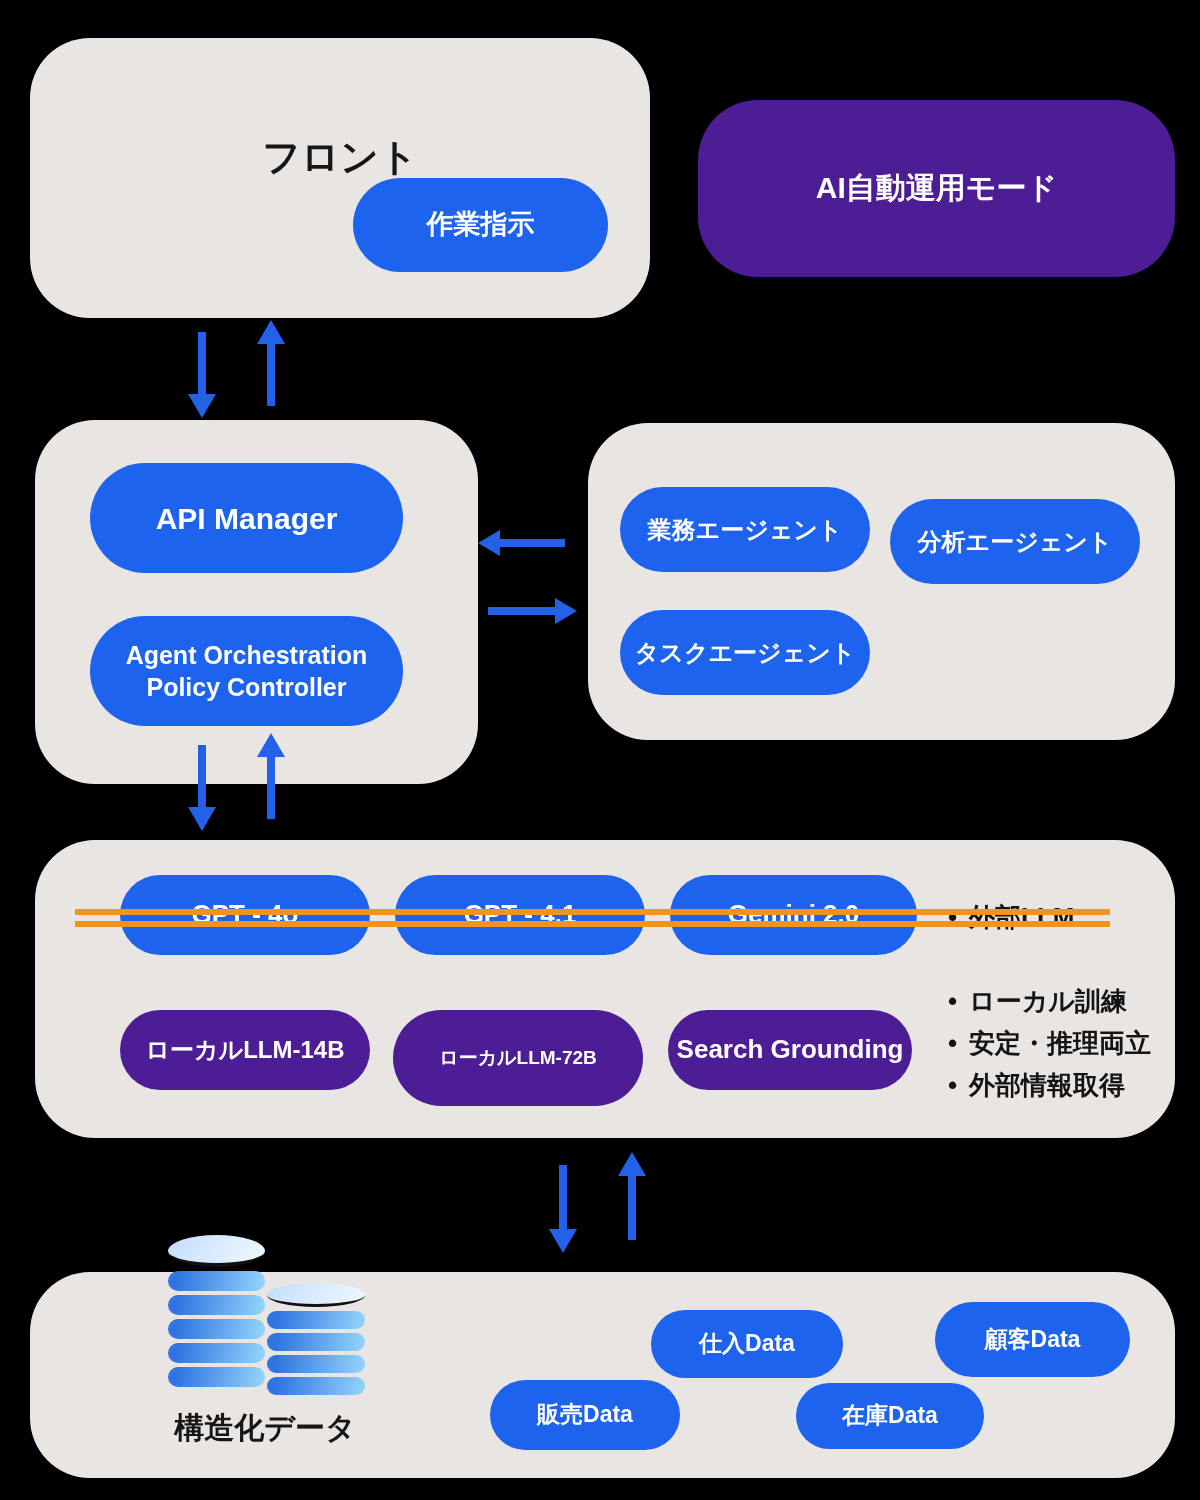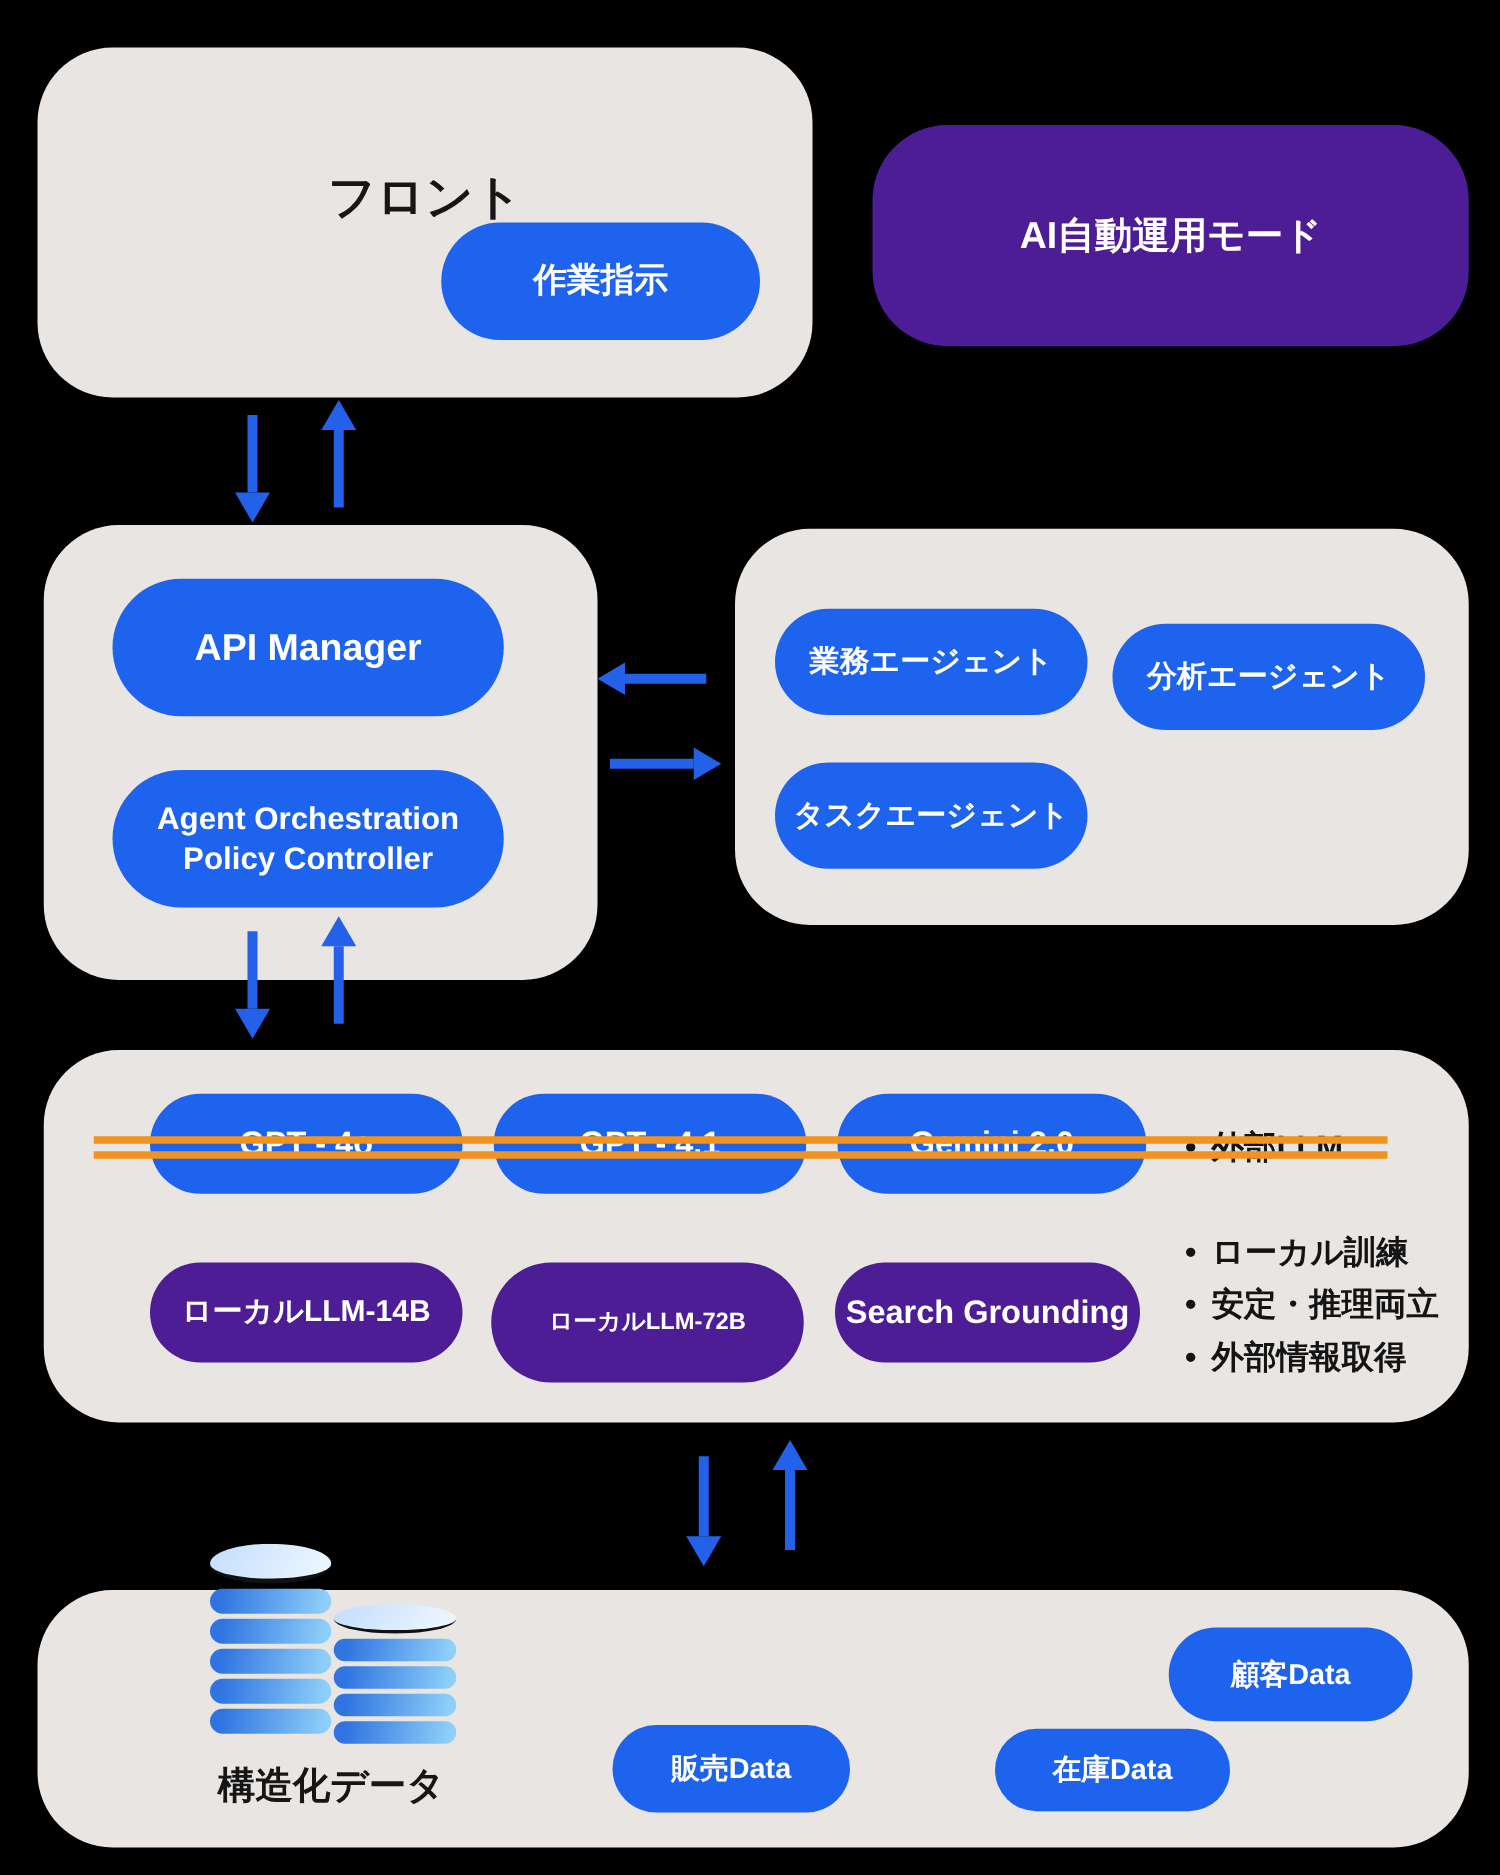--- a/index.html
+++ b/index.html
@@ -202,17 +202,18 @@
     </div>
     <div class="cyl cyl-right">
       <div class="cap"></div>
       <div class="band"></div>
       <div class="band"></div>
       <div class="band"></div>
       <div class="band"></div>
     </div>
     <div class="db-label">構造化データ</div>
     <div class="pill blue sales-pill">販売Data</div>
+    <div class="pill blue purchase-pill">仕入Data</div>
     <div class="pill blue customer-pill">顧客Data</div>
     <div class="pill blue stock-pill">在庫Data</div>
   </section>
 
 </div>
 
 </body></html>

